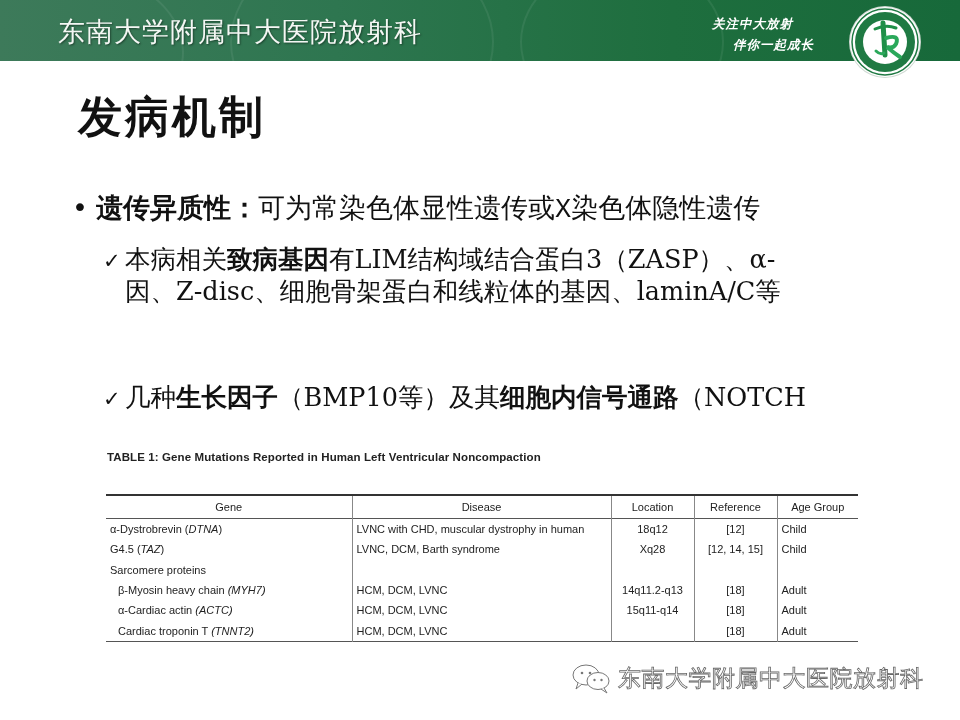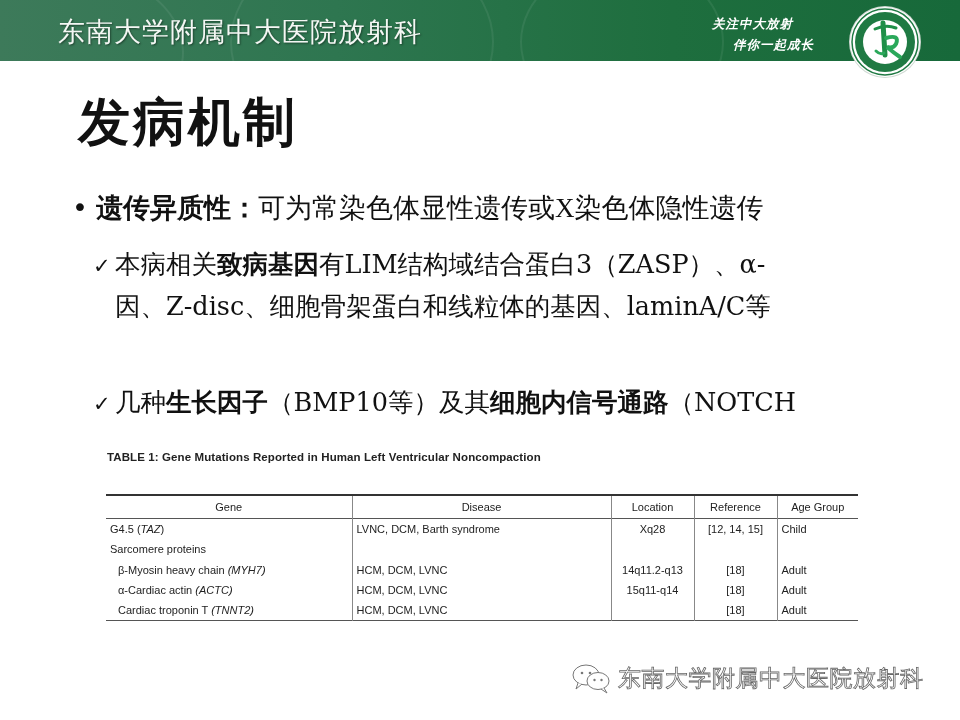--- a/index.html
+++ b/index.html
@@ -11,29 +11,29 @@
   .header-title { position: absolute; left: 58px; top: 14px; font-family: "DejaVu Serif", serif; font-size: 27px;
     color: #f4f7f4; letter-spacing: 1px; text-shadow: 1px 1px 2px rgba(0,0,0,0.45); white-space: nowrap; }
   .slogan { position: absolute; left: 712px; font-family: "DejaVu Serif", serif; font-style: italic; font-size: 12.5px;
     color: #ffffff; font-weight: bold; letter-spacing: 1px; white-space: nowrap; }
   .slogan.l1 { top: 16px; }
   .slogan.l2 { top: 37px; left: 733px; }
   .logo { position: absolute; left: 850px; top: 7px; width: 70px; height: 70px; border-radius: 50%;
     background: #ffffff; box-shadow: 0 0 0 1px #cfd9d2; }
   .logo svg { position: absolute; left: 0; top: 0; }
 
-  .slide-title { position: absolute; left: 78px; top: 88px; font-size: 52px; font-weight: bold; color: #111;
+  .slide-title { position: absolute; left: 78px; top: 88px; font-size: 44px; font-weight: bold; color: #111;
     letter-spacing: 3px; white-space: nowrap; }
 
   .bullet { position: absolute; left: 72px; top: 190px; font-size: 27px; color: #111; white-space: nowrap; }
   .bullet .dot { display: inline-block; width: 24px; }
   .bullet .bold { font-weight: bold; }
-  .bullet .rest { font-family: Liberation Serif, serif; }
+  .bullet .rest { font-family: Liberation Mono, monospace; }
 
-  .sub { position: absolute; left: 93px; font-size: 25.5px; color: #111; font-family: "DejaVu Serif", serif; line-height: 40px; }
+  .sub { position: absolute; left: 103px; font-size: 25.5px; color: #111; font-family: "DejaVu Serif", serif; line-height: 30px; }
   .sub .check { display: inline-block; width: 22px; font-size: 21px; }
   .sub .b { font-family: "DejaVu Sans", sans-serif; font-weight: bold; }
   .sub .line { white-space: nowrap; }
   .sub .indent { padding-left: 22px; }
   .sub1 { top: 244px; }
   .sub2 { top: 382px; }
 
   .table-caption { position: absolute; left: 107px; top: 451px; font-family: Liberation Sans, sans-serif; font-weight: bold;
     font-size: 11.5px; color: #222; white-space: nowrap; letter-spacing: 0.1px; }
   table.genes { position: absolute; left: 106px; top: 494px; width: 752px; border-collapse: collapse;
@@ -108,20 +108,27 @@
     <tr>
       <th>Gene</th>
       <th class="sep">Disease</th>
       <th class="sep">Location</th>
       <th class="sep">Reference</th>
       <th class="sep">Age Group</th>
     </tr>
   </thead>
   <tbody id="table-body">
       <tr>
+        <td><span>α-Dystrobrevin (</span><i>DTNA</i><span>)</span></td>
+        <td class="sep">LVNC with CHD, muscular dystrophy in human</td>
+        <td class="sep c">18q12</td>
+        <td class="sep c">[12]</td>
+        <td class="sep">Child</td>
+      </tr>
+      <tr>
         <td><span>G4.5 (</span><i>TAZ</i><span>)</span></td>
         <td class="sep">LVNC, DCM, Barth syndrome</td>
         <td class="sep c">Xq28</td>
         <td class="sep c">[12, 14, 15]</td>
         <td class="sep">Child</td>
       </tr>
       <tr>
         <td><span>Sarcomere proteins</span><i></i><span></span></td>
         <td class="sep"></td>
         <td class="sep c"></td>

